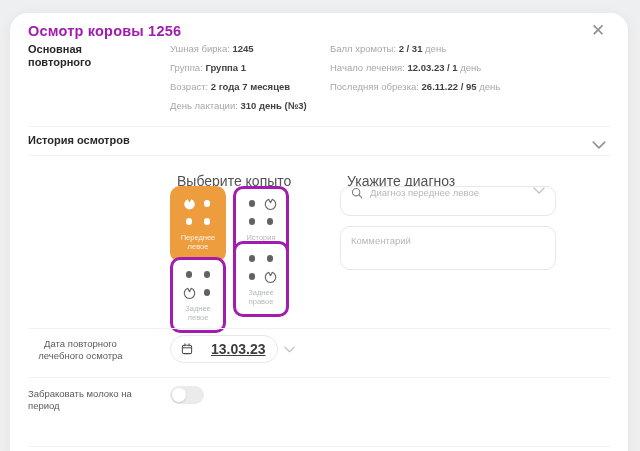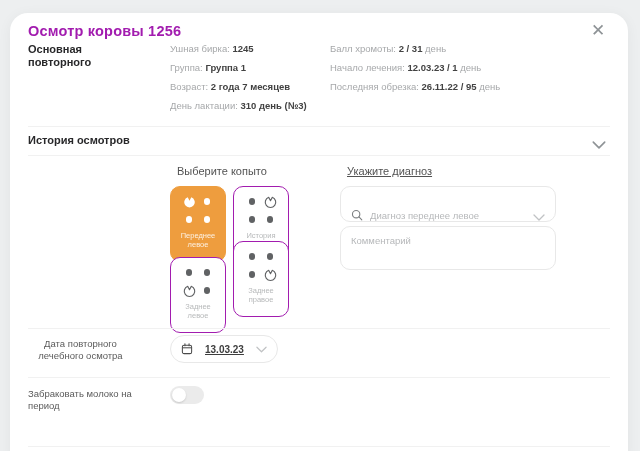--- a/index.html
+++ b/index.html
@@ -30,60 +30,60 @@
   .info-col{position:absolute;top:30px;}
   .info-col .row{height:19px;font-size:9.5px;white-space:nowrap;}
   .lbl{color:#a6a8aa;}
   .val{color:#424242;font-weight:700;}
   .sfx{color:#a6a8aa;}
   .hist-label{
     position:absolute;left:18px;top:121px;
     font-size:11px;font-weight:700;color:#28282a;
   }
   .hist-chevron{position:absolute;right:22px;top:122px;color:#8e9396;cursor:pointer;}
-  .field-title{font-size:11px;color:#525252;position:absolute;top:152px;padding-left:7px;}
+  .field-title{font-size:14px;color:#525252;position:absolute;top:160px;padding-left:7px;}
   .tile{
-    position:absolute;width:56px;height:76px;border:1px solid #a21caf;border-radius:10px;
+    position:absolute;width:56px;height:76px;border:3px solid #a21caf;border-radius:10px;
     background:#fff;box-sizing:border-box;cursor:pointer;text-align:center;
   }
   .tile .hoof-grid{
     display:grid;grid-template-columns:15px 15px;grid-template-rows:15px 15px;
     gap:3px;justify-content:center;margin-top:7px;
   }
   .tile .cell{display:flex;align-items:center;justify-content:center;color:#606264;}
   .tile .dot{width:6.5px;height:6.5px;border-radius:50%;background:#606264;}
   .tile .hoof-svg{width:15px;height:15px;}
   .tile .tile-label{
     font-size:7.5px;line-height:9px;color:#b7b9ba;margin-top:4px;padding:0 3px;
   }
   .tile.selected{background:var(--c-accent,#ee9d3e);border-color:var(--c-accent,#ee9d3e);}
   .tile.selected .cell{color:#fff;}
   .tile.selected .dot{background:#fff;}
   .tile.selected .tile-label{color:rgba(255,255,255,.85);}
   .select-box{
-    position:absolute;left:330px;top:173px;width:216px;height:36px;box-sizing:border-box;
-    border:1px solid #e8e8e8;border-radius:10px;display:flex;align-items:flex-end;
+    position:absolute;left:330px;top:173px;width:216px;height:30px;box-sizing:border-box;
+    border:1px solid #e8e8e8;border-radius:10px;display:flex;align-items:flex-start;
     padding:0 10px;cursor:pointer;background:#fff;
   }
   .select-box .ph{font-size:9.5px;color:#b6b8ba;margin-left:7px;flex:1;}
   .comment-box{
     position:absolute;left:330px;top:213px;width:216px;height:44px;box-sizing:border-box;
     border:1px solid #e8e8e8;border-radius:10px;resize:none;padding:8px 10px;
     font-family:"Liberation Sans",sans-serif;font-size:9.5px;color:#424242;outline:none;
   }
   .comment-box::placeholder{color:#b6b8ba;}
   .side-label{
     position:absolute;left:18px;font-size:9.5px;color:#5a5a5a;line-height:11.5px;width:105px;
   }
   .pill-field{
     position:absolute;left:160px;height:28px;box-sizing:border-box;
     border:1px solid #e8e8e8;border-radius:14px;background:#fff;
     display:flex;align-items:center;padding:0 10px;cursor:pointer;
   }
-  .pill-field .date-val{font-size:10px;font-weight:700;color:#3d3d3d;margin:0 12px;text-decoration:underline;}
+  .pill-field .date-val{font-size:14px;font-weight:700;color:#3d3d3d;margin:0 18px;text-decoration:underline;}
   .pill-field.disabled{border-color:#ececec;}
   .pill-field.disabled .date-val{color:#cfd1d2;font-weight:400;}
   .pill-field.disabled .ico{color:#d7d9da;}
   .ico{color:#4a4a4a;display:flex;}
   .chev{color:#c0c2c4;display:flex;}
   .toggle{
     position:absolute;left:160px;top:373px;width:34px;height:18px;border-radius:9px;
     background:#ebebeb;cursor:pointer;
   }
   .toggle .knob{

